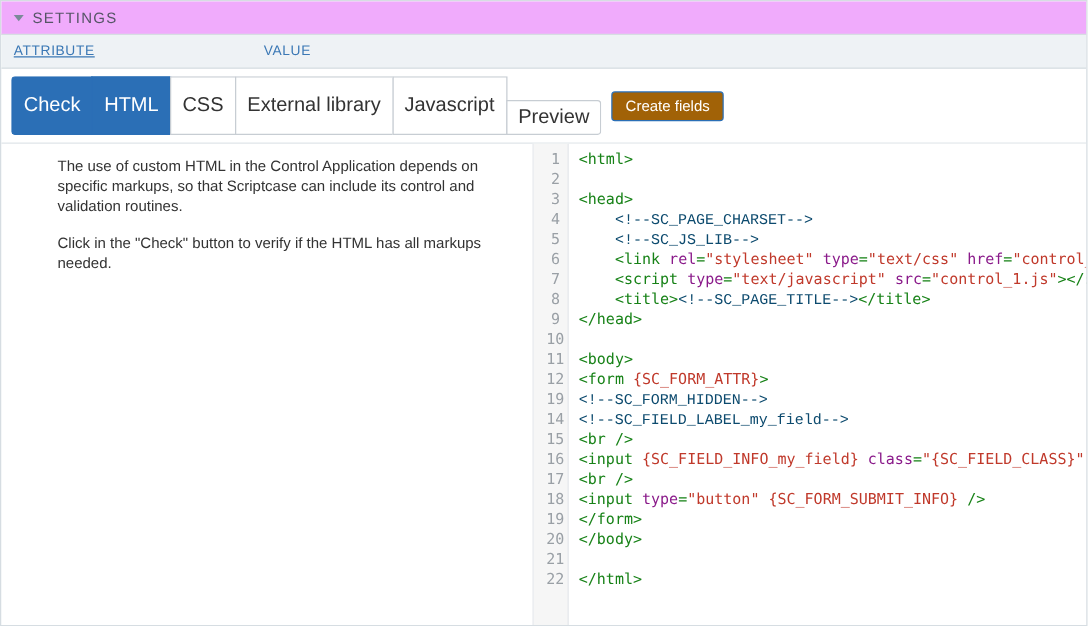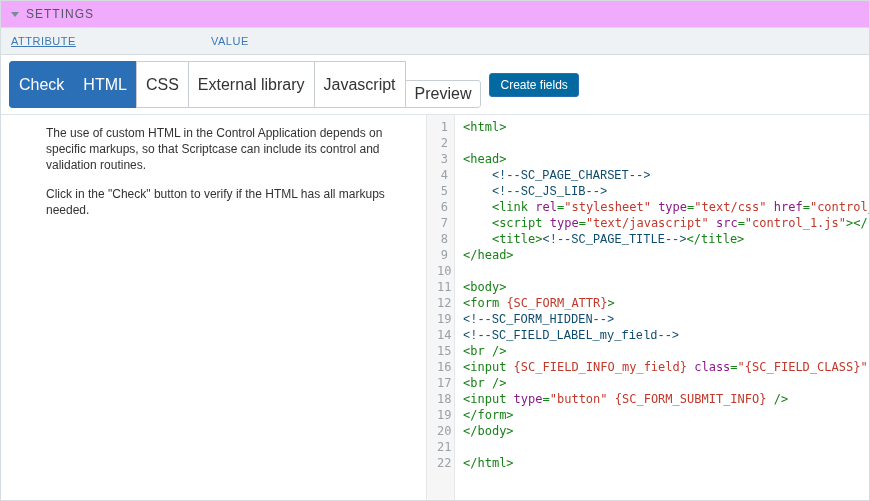--- a/index.html
+++ b/index.html
@@ -63,21 +63,21 @@
   }
   .tab-btn:first-child { margin-left: 0; border-top-left-radius: 3px; border-bottom-left-radius: 3px;}
   .tab-btn:last-child { border-top-right-radius: 3px; border-bottom-right-radius: 3px; margin-top: 19px;}
   .tab-btn.active {
     background: #2b6fb6;
     color: #fff;
     border-color: #2b6fb6;
   }
   .create-btn {
     margin-left: 8px;
-    background: #0369a1;
+    background: #a16207;
     color: #fff;
     border: 1px solid #2b6fb6;
     border-radius: 3px;
     padding: 4px 10px;
     font-size: 12px;
     cursor: pointer;
   }
 
   .content-row {
     display: flex;

